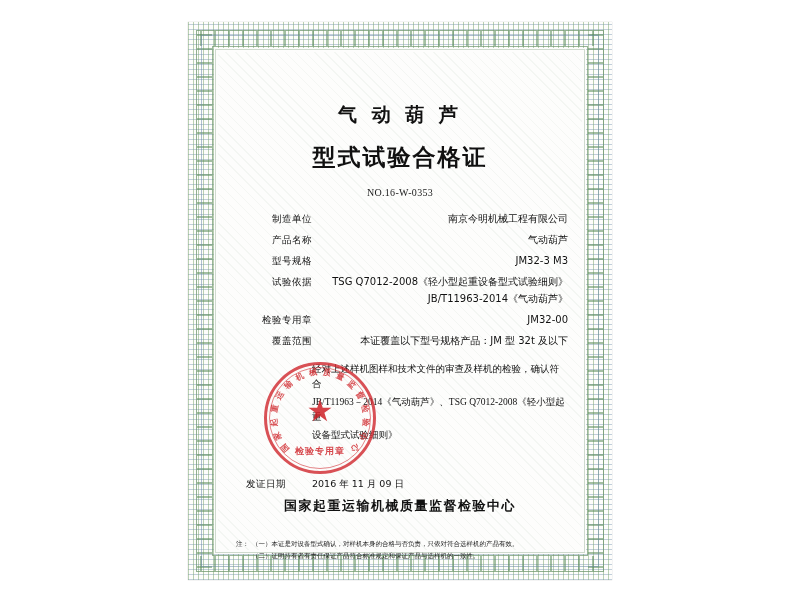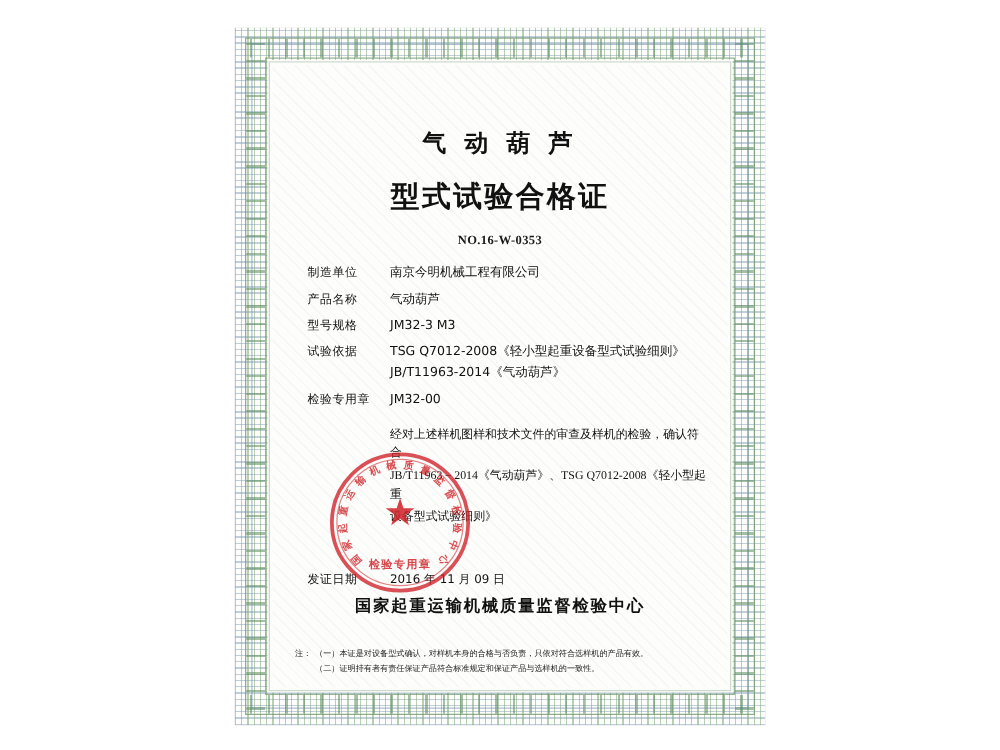--- a/index.html
+++ b/index.html
@@ -154,34 +154,34 @@
     margin-top: 14px;
     color: #111;
   }
   .cert-no {
     text-align: center;
     font-family: "Liberation Serif", serif;
     font-size: 10px;
     margin-top: 14px;
     letter-spacing: 0.3px;
     color: #1b1b1b;
-    font-weight: bold;
   }
 
   .fields {
     margin-top: 14px;
     padding-left: 24px;
     padding-right: 10px;
   }
   .field-row {
     display: flex;
     align-items: flex-start;
     margin-bottom: 7px;
     font-size: 10px;
     line-height: 14px;
+    text-align: right;
   }
   .field-label {
     width: 66px;
     flex: 0 0 66px;
     font-family: "DejaVu Sans", sans-serif;
     font-size: 9.5px;
     letter-spacing: 0.5px;
     color: #111;
     white-space: nowrap;
   }
@@ -358,20 +358,24 @@
             <span>TSG Q7012-2008《轻小型起重设备型式试验细则》</span>
             <span class="line2">JB/T11963-2014《气动葫芦》</span>
           </div>
         </div>
 
         <div class="field-row">
           <div class="field-label">检验专用章</div>
           <div class="field-value">JM32-00</div>
         </div>
 
+        <div class="field-row">
+          <div class="field-label">覆盖范围</div>
+          <div class="field-value">本证覆盖以下型号规格产品：JM 型 32t 及以下</div>
+        </div>
 
       </div>
 
       <div class="statement">
         <div>经对上述样机图样和技术文件的审查及样机的检验，确认符合</div>
         <div>JB/T11963－2014《气动葫芦》、TSG Q7012-2008《轻小型起重</div>
         <div>设备型式试验细则》</div>
       </div>
 
       <div class="dates">

